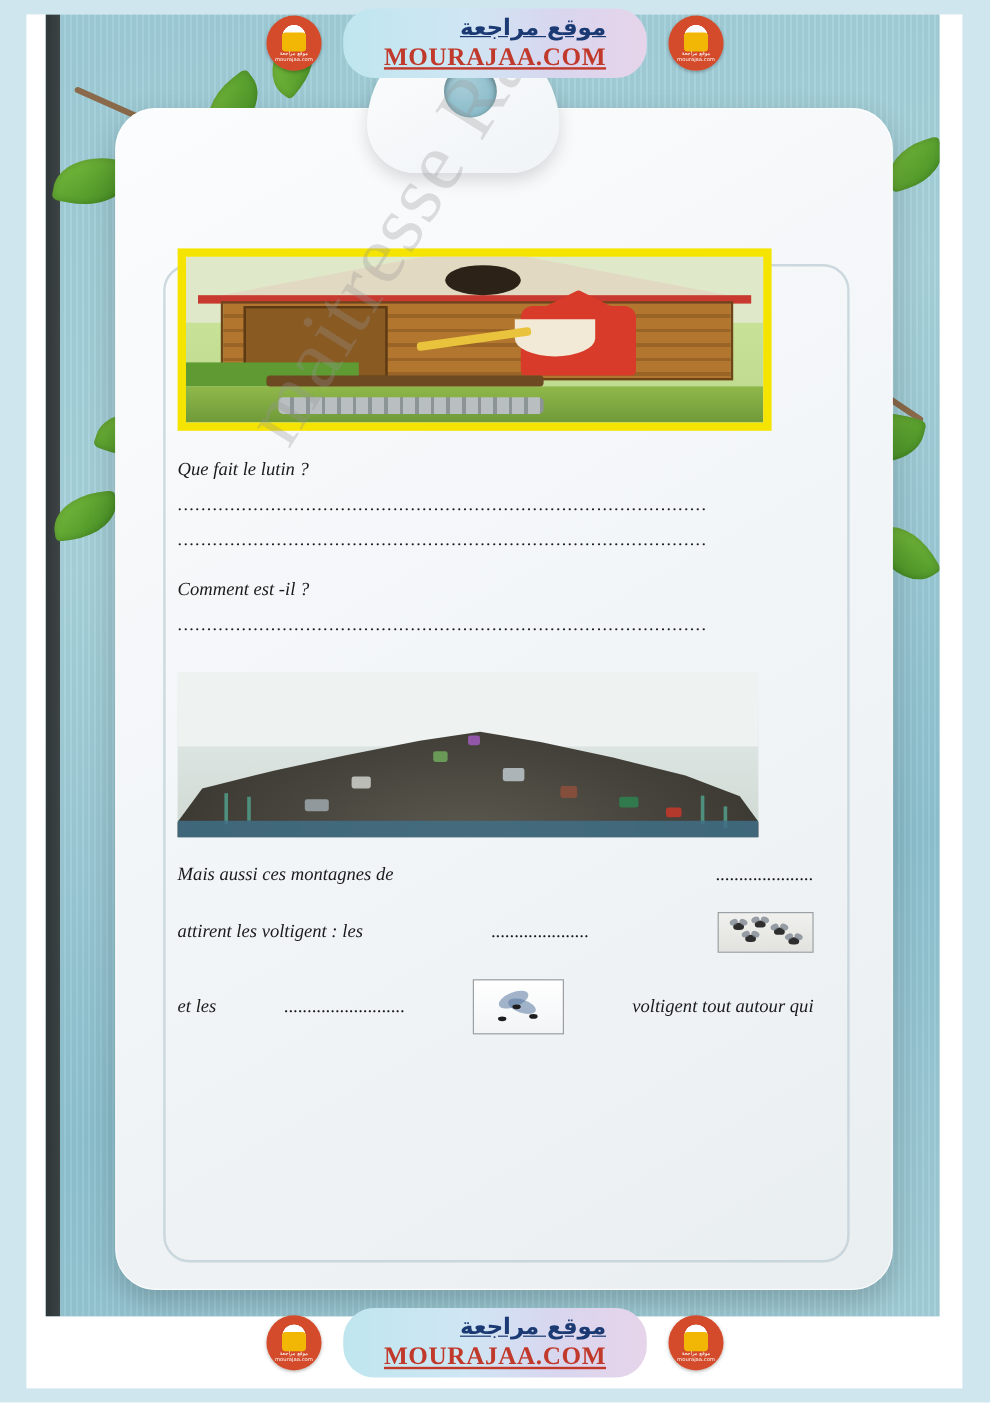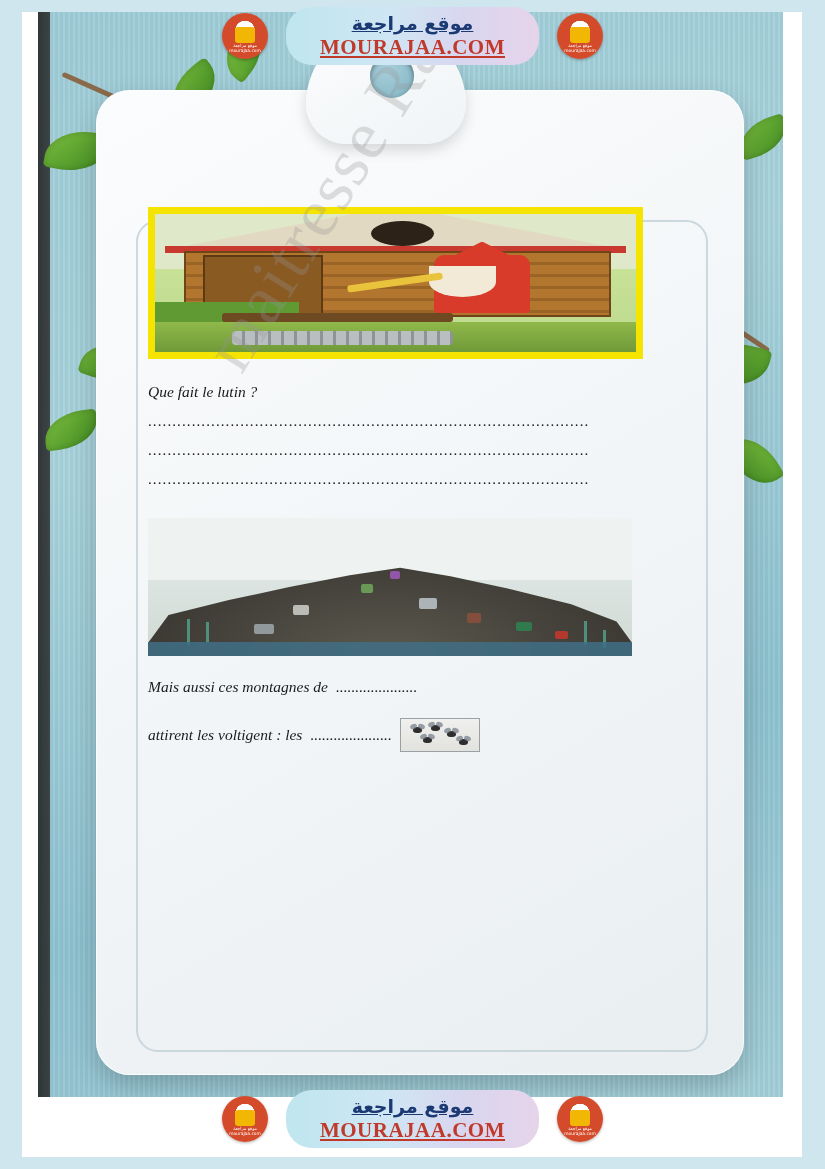--- a/index.html
+++ b/index.html
@@ -169,20 +169,21 @@
   .fill-line {
     font-family: "Liberation Serif", serif;
     font-style: italic;
     font-size: 15.5px;
     color: #1a1a1a;
     margin-top: 22px;
     display: flex;
     align-items: center;
     gap: 8px;
     white-space: nowrap;
+    justify-content: space-between;
   }
   .thumb {
     display: inline-block;
     border: 1px solid #9aa0a3;
     background: #ffffff;
     position: relative;
     overflow: hidden;
     vertical-align: middle;
   }
   .thumb-flies { width: 78px; height: 32px; background: linear-gradient(#f0f0ee,#e2e2de); }
@@ -247,21 +248,20 @@
     align-items: center;
     justify-content: center;
     gap: 18px;
   }
   .banner-top { top: 0; }
   .banner-bottom { top: 1083px; }
   .banner-pill {
     background: linear-gradient(90deg,#bfe6ef 0%, #cfe6f4 40%, #d8d6ef 70%, #e6d4ea 100%);
     border-radius: 26px;
     padding: 6px 34px;
-    text-align: center;
     line-height: 1.15;
   }
   .banner-ar {
     direction: rtl;
     font-family: "DejaVu Sans", sans-serif;
     font-size: 19px;
     font-weight: bold;
     color: #1b3a73;
     text-decoration: underline;
   }
@@ -356,20 +356,21 @@
         <div class="lutin-grass"></div>
         <div class="lutin-ground"></div>
         <div class="lutin-bench"></div>
         <div class="lutin-stone"></div>
       </div>
 
       <div class="question">Que fait le lutin ?</div>
       <div class="dots">...........................................................................................</div>
       <div class="dots">...........................................................................................</div>
 
+      <div class="question">Comment est -il ?</div>
       <div class="dots">...........................................................................................</div>
 
       <div class="img-dechets">
         <div class="dech-sky"></div>
         <div class="dech-pile"></div>
         <div class="dech-bit" style="left:30%; bottom:30%; width:16px; height:10px; background:#c9c9c4;"></div>
         <div class="dech-bit" style="left:44%; bottom:46%; width:12px; height:9px; background:#6ea35a;"></div>
         <div class="dech-bit" style="left:56%; bottom:34%; width:18px; height:11px; background:#b7c0c4;"></div>
         <div class="dech-bit" style="left:66%; bottom:24%; width:14px; height:10px; background:#8a4f3b;"></div>
         <div class="dech-bit" style="left:22%; bottom:16%; width:20px; height:10px; background:#9aa2a6;"></div>
@@ -393,20 +394,32 @@
         <span>.....................</span>
         <span class="thumb thumb-flies">
           <span class="fly" style="left:12px; top:8px;"></span>
           <span class="fly" style="left:30px; top:6px;"></span>
           <span class="fly" style="left:46px; top:12px;"></span>
           <span class="fly" style="left:22px; top:18px;"></span>
           <span class="fly" style="left:58px; top:20px;"></span>
         </span>
       </div>
 
+      <div class="fill-line">
+        <span>et les</span>
+        <span>..........................</span>
+        <span class="thumb thumb-mosq">
+          <span class="mosq-wing" style="left:20px; top:10px; width:26px; height:12px; transform:rotate(-22deg);"></span>
+          <span class="mosq-wing" style="left:28px; top:16px; width:24px; height:11px; transform:rotate(18deg);"></span>
+          <span class="mosquito" style="left:32px; top:20px;"></span>
+          <span class="mosquito" style="left:20px; top:30px;"></span>
+          <span class="mosquito" style="left:46px; top:28px;"></span>
+        </span>
+        <span>voltigent tout autour qui</span>
+      </div>
 
 
     </div>
 
     <div class="watermark">maitresse Rawia</div>
   </div>
 
   <div class="banner banner-top">
     <div class="logo">
       <div class="logo-inner"></div>

